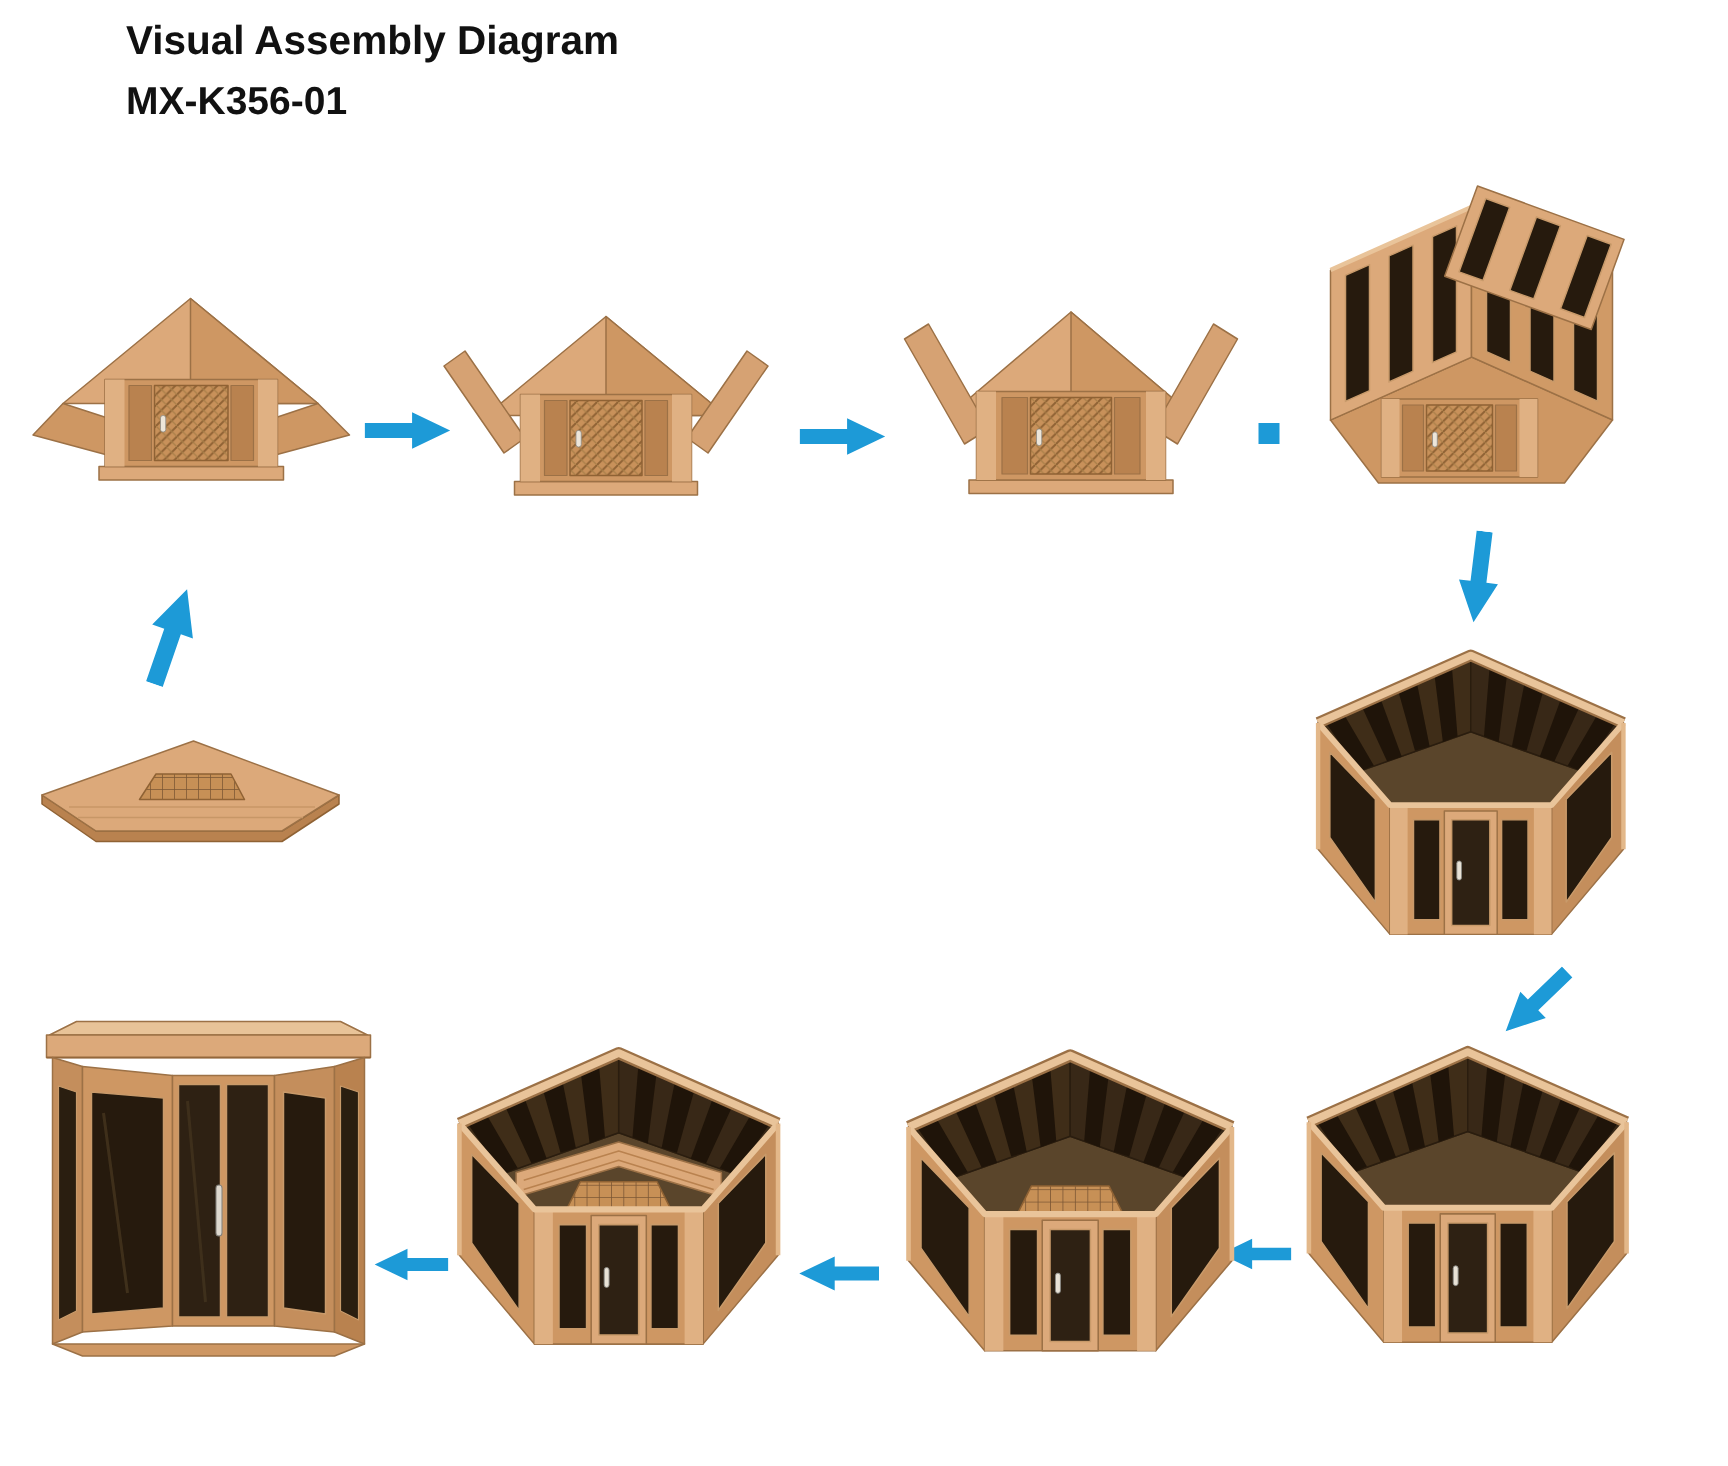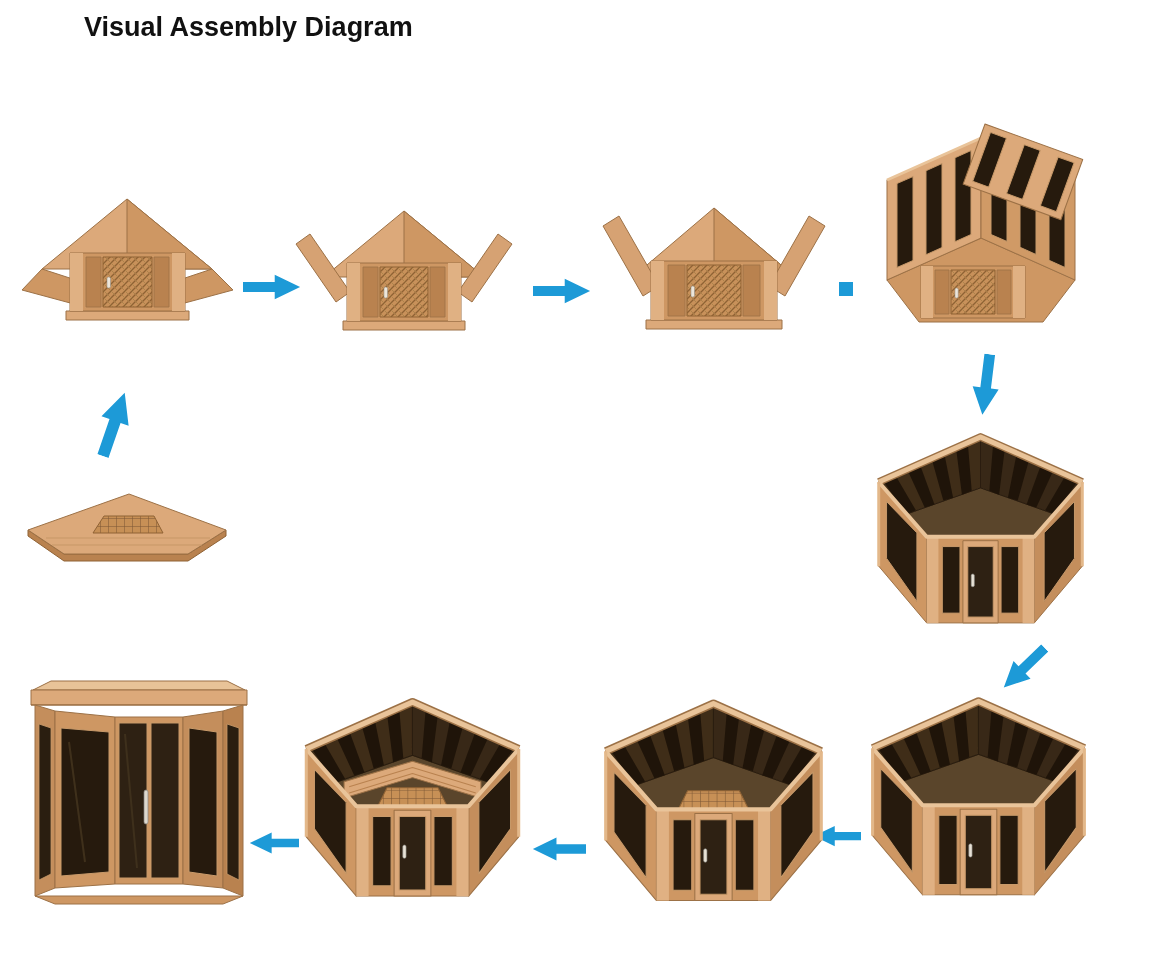--- a/index.html
+++ b/index.html
@@ -33,20 +33,21 @@
         <rect width="8" height="8" fill="#C79056"></rect>
         <path d="M0,0 H8 M0,0 V8" stroke="#7A5533" stroke-width="1"></path>
       </pattern>
       <symbol id="arrowShape" viewBox="0 0 64 32">
         <polygon points="0,10.5 35,10.5 35,2.5 63,16 35,29.5 35,21.5 0,21.5" fill="#1D9AD7"></polygon>
       </symbol>
     </defs>
   </svg>
 
   <h1 class="title">Visual Assembly Diagram</h1>
+  <h2 class="model">MX-K356-01</h2>
 
   <div class="abs" style="left:20px;top:193px;width:215px;height:150px">
     <svg viewBox="0 0 215 150">
       <polygon points="107,6 192,76 22,76" fill="#DCA97A" stroke="#9C7146"></polygon>
       <polygon points="107,6 192,76 107,76" fill="#CE9763" stroke="#9C7146"></polygon>
       <polygon points="22,76 2,97 54,111 62,89" fill="#CE9763" stroke="#9C7146"></polygon>
       <polygon points="192,76 213,97 161,111 153,89" fill="#CE9763" stroke="#9C7146"></polygon>
       <rect x="46" y="118" width="123" height="9" fill="#DCA97A" stroke="#9C7146"></rect>
       <rect x="50" y="60" width="115" height="58" fill="#CE9763" stroke="#9C7146"></rect>
       <rect x="50" y="60" width="13" height="58" fill="#E0B183"></rect>

